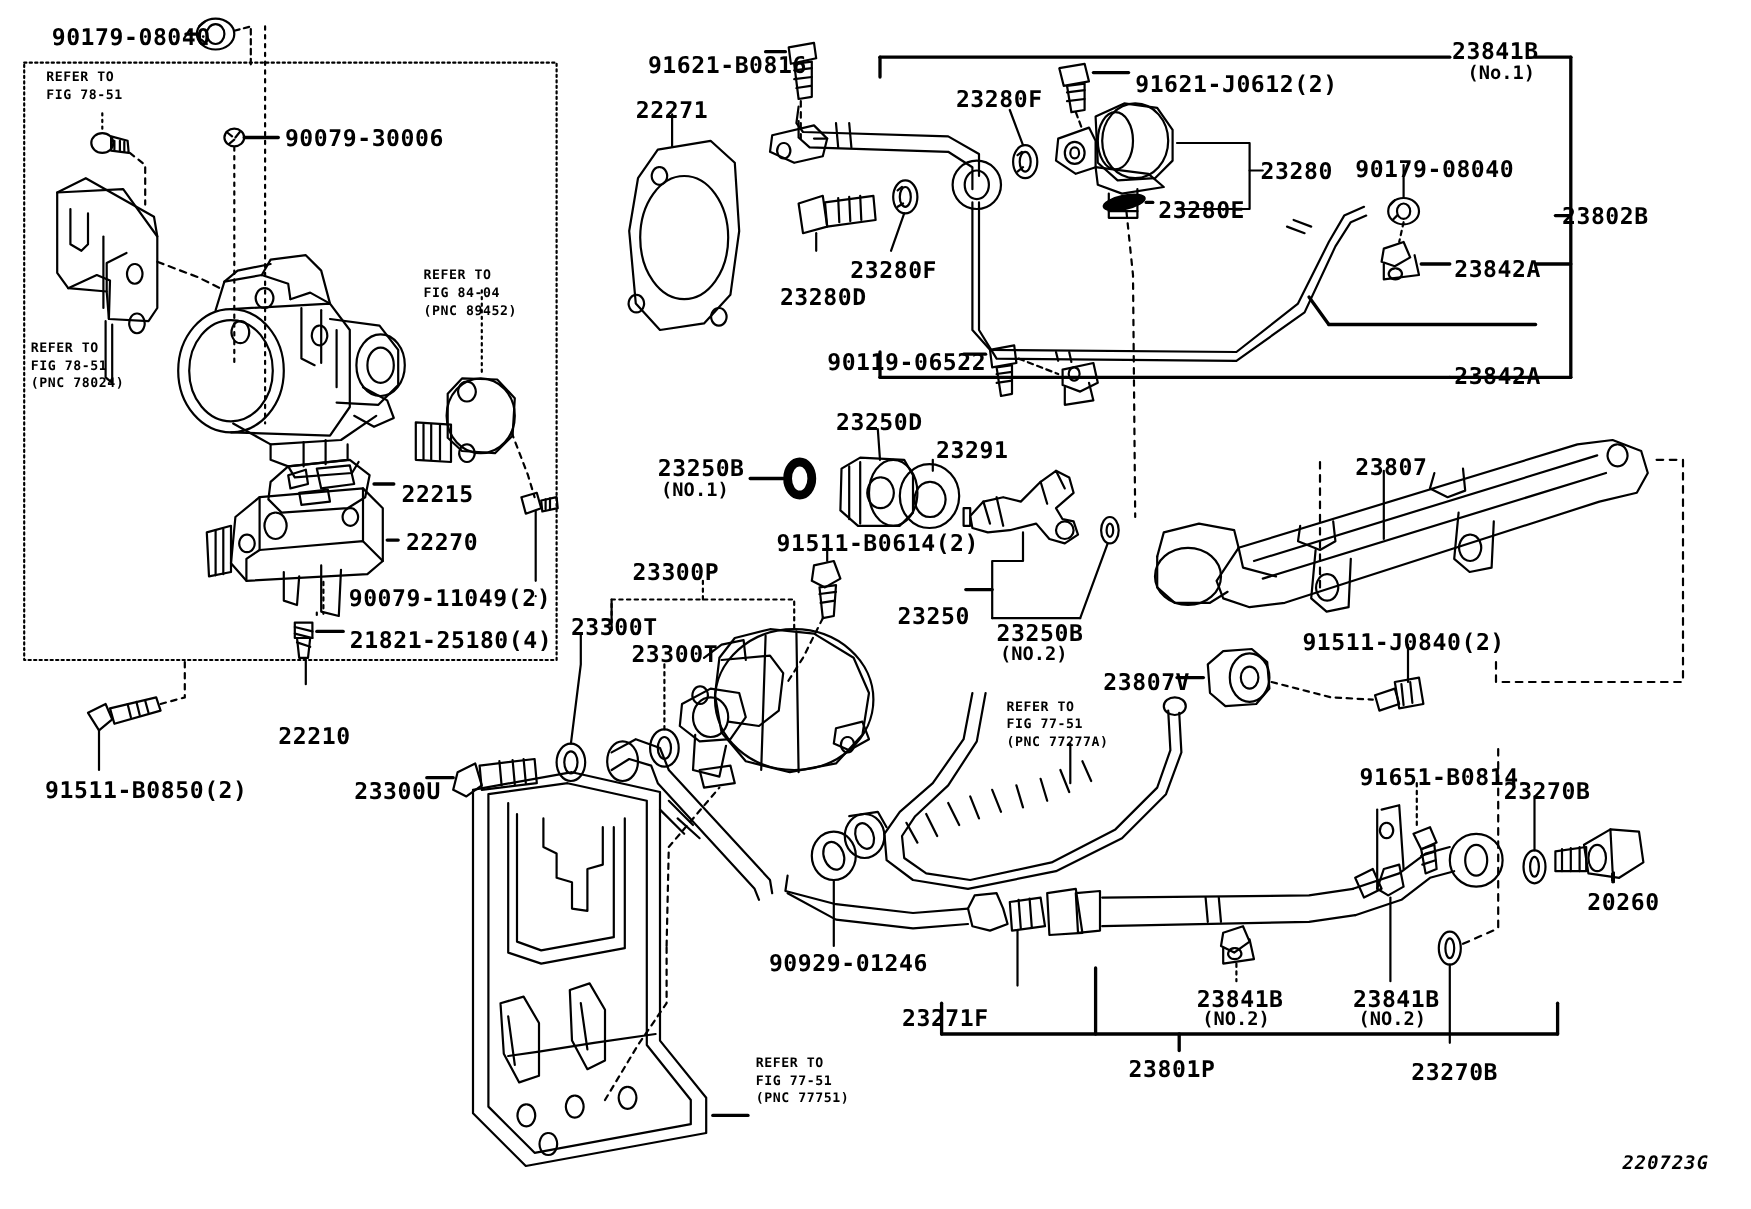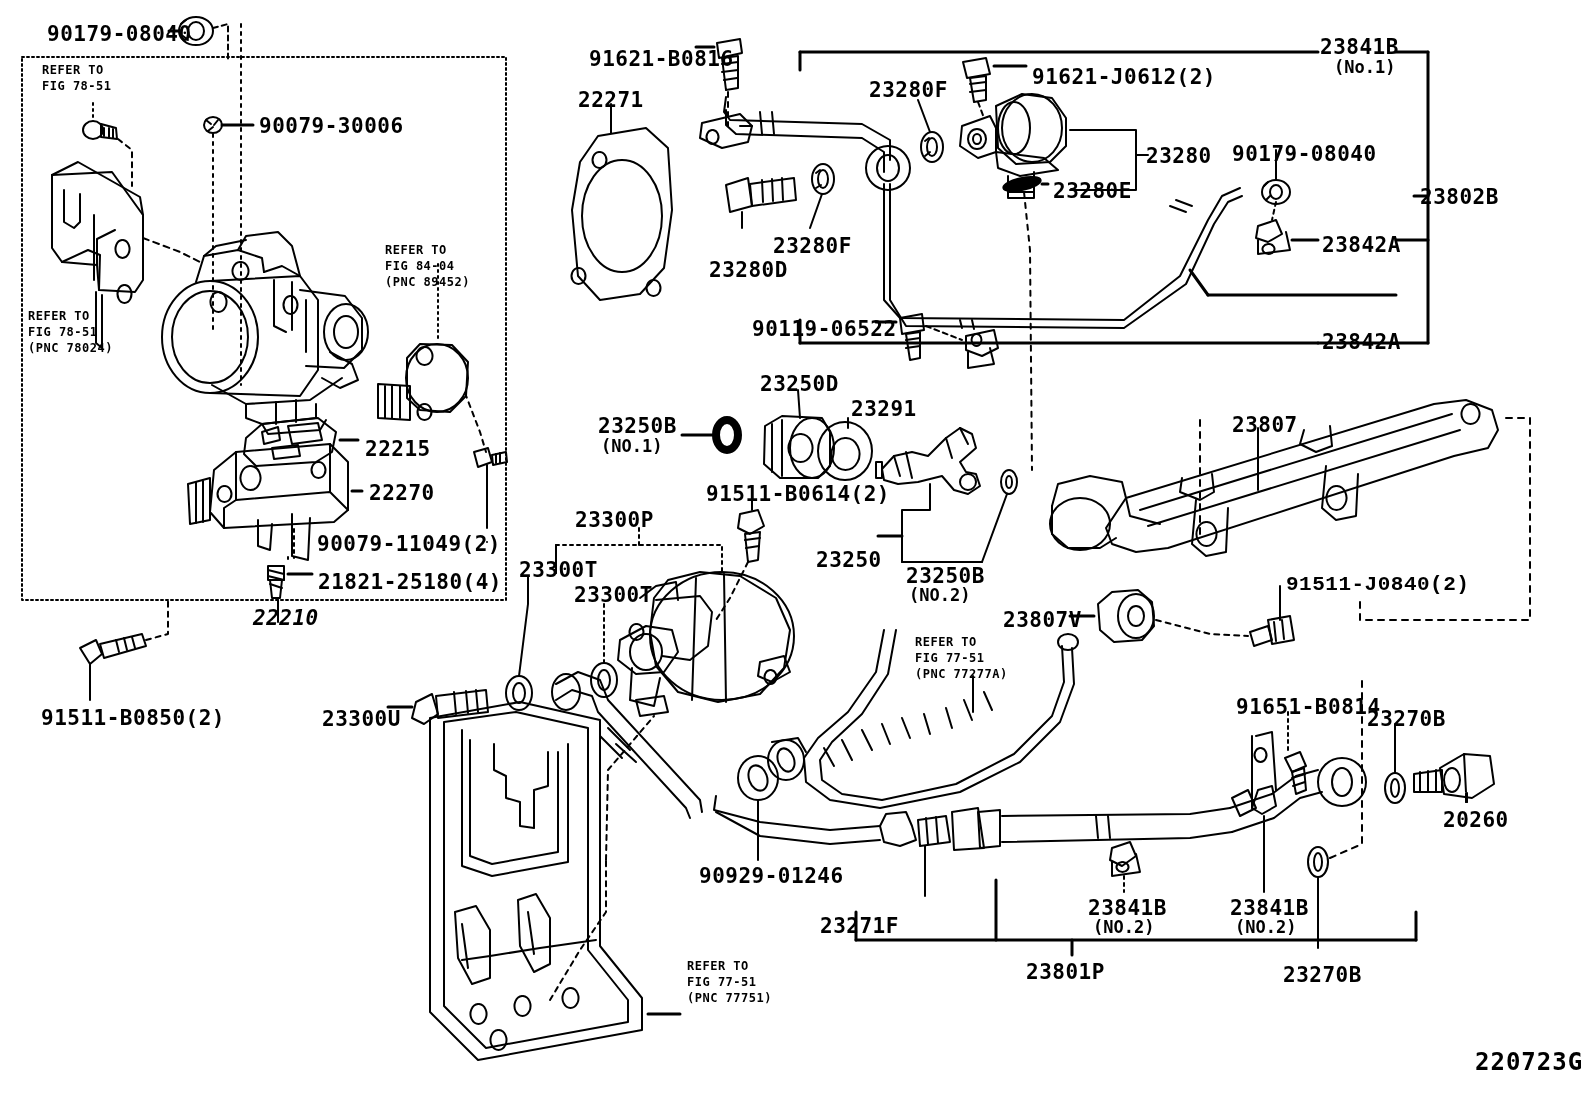--- a/index.html
+++ b/index.html
@@ -31,23 +31,24 @@
   .lbl.sub {
     font-size: 17px;
     font-weight: bold;
     letter-spacing: 0px;
   }
   .lbl.refer {
     font-size: 12px;
     line-height: 1.35;
   }
   .lbl.wm {
-    font-size: 24px;
+    font-size: 17px;
     font-weight: bold;
     letter-spacing: 1px;
+    font-style: italic;
   }
   svg.art {
     position: absolute;
     left: 0; top: 0;
     width: 1592px; height: 1099px;
     pointer-events: none;
   }
   svg.art * { vector-effect: non-scaling-stroke; }
 </style>
 </head>
@@ -579,21 +580,21 @@
   <div class="lbl refer" style="left:385px; top:242px;">REFER TO
 FIG 84-04
 (PNC 89452)</div>
   <div class="lbl refer" style="left:28px;  top:308px;">REFER TO
 FIG 78-51
 (PNC 78024)</div>
   <div class="lbl" style="left:365px; top:437px;text-align:center;">22215</div>
   <div class="lbl" style="left:369px; top:481px;">22270</div>
   <div class="lbl" style="left:317px; top:532px;">90079-11049(2)</div>
   <div class="lbl" style="left:318px; top:570px;">21821-25180(4)</div>
-  <div class="lbl" style="left:253px; top:606px;font-style:italic;">22210</div>
+  <div class="lbl" style="left:253px; top:657px;">22210</div>
   <div class="lbl" style="left:41px;  top:706px;">91511-B0850(2)</div>
 
   <div class="lbl" style="left:589px; top:47px;">91621-B0816</div>
   <div class="lbl" style="left:578px; top:88px;">22271</div>
   <div class="lbl" style="left:869px; top:78px;">23280F</div>
   <div class="lbl" style="left:1032px;top:65px;">91621-J0612(2)</div>
   <div class="lbl" style="left:1146px;top:144px;">23280</div>
   <div class="lbl" style="left:1053px;top:179px;">23280E</div>
   <div class="lbl" style="left:773px; top:234px;">23280F</div>
   <div class="lbl" style="left:709px; top:258px;">23280D</div>
@@ -609,21 +610,21 @@
   <div class="lbl" style="left:760px; top:372px;">23250D</div>
   <div class="lbl" style="left:851px; top:397px;">23291</div>
   <div class="lbl" style="left:598px; top:414px;">23250B</div>
   <div class="lbl sub" style="left:601px; top:436px;">(NO.1)</div>
   <div class="lbl" style="left:706px; top:482px;">91511-B0614(2)</div>
   <div class="lbl" style="left:816px; top:536px;margin-top:12px;">23250</div>
   <div class="lbl" style="left:906px; top:564px;">23250B</div>
   <div class="lbl sub" style="left:909px; top:585px;">(NO.2)</div>
 
   <div class="lbl" style="left:1232px;top:413px;">23807</div>
-  <div class="lbl" style="left:1286px;top:572px;font-family:Liberation Mono, monospace;">91511-J0840(2)</div>
+  <div class="lbl" style="left:1184px;top:572px;">91511-J0840(2)</div>
   <div class="lbl" style="left:1003px;top:608px;">23807V</div>
 
   <div class="lbl" style="left:575px; top:508px;">23300P</div>
   <div class="lbl" style="left:519px; top:558px;">23300T</div>
   <div class="lbl" style="left:574px; top:583px;">23300T</div>
   <div class="lbl" style="left:322px; top:707px;">23300U</div>
   <div class="lbl refer" style="left:915px; top:634px;">REFER TO
 FIG 77-51
 (PNC 77277A)</div>
 

